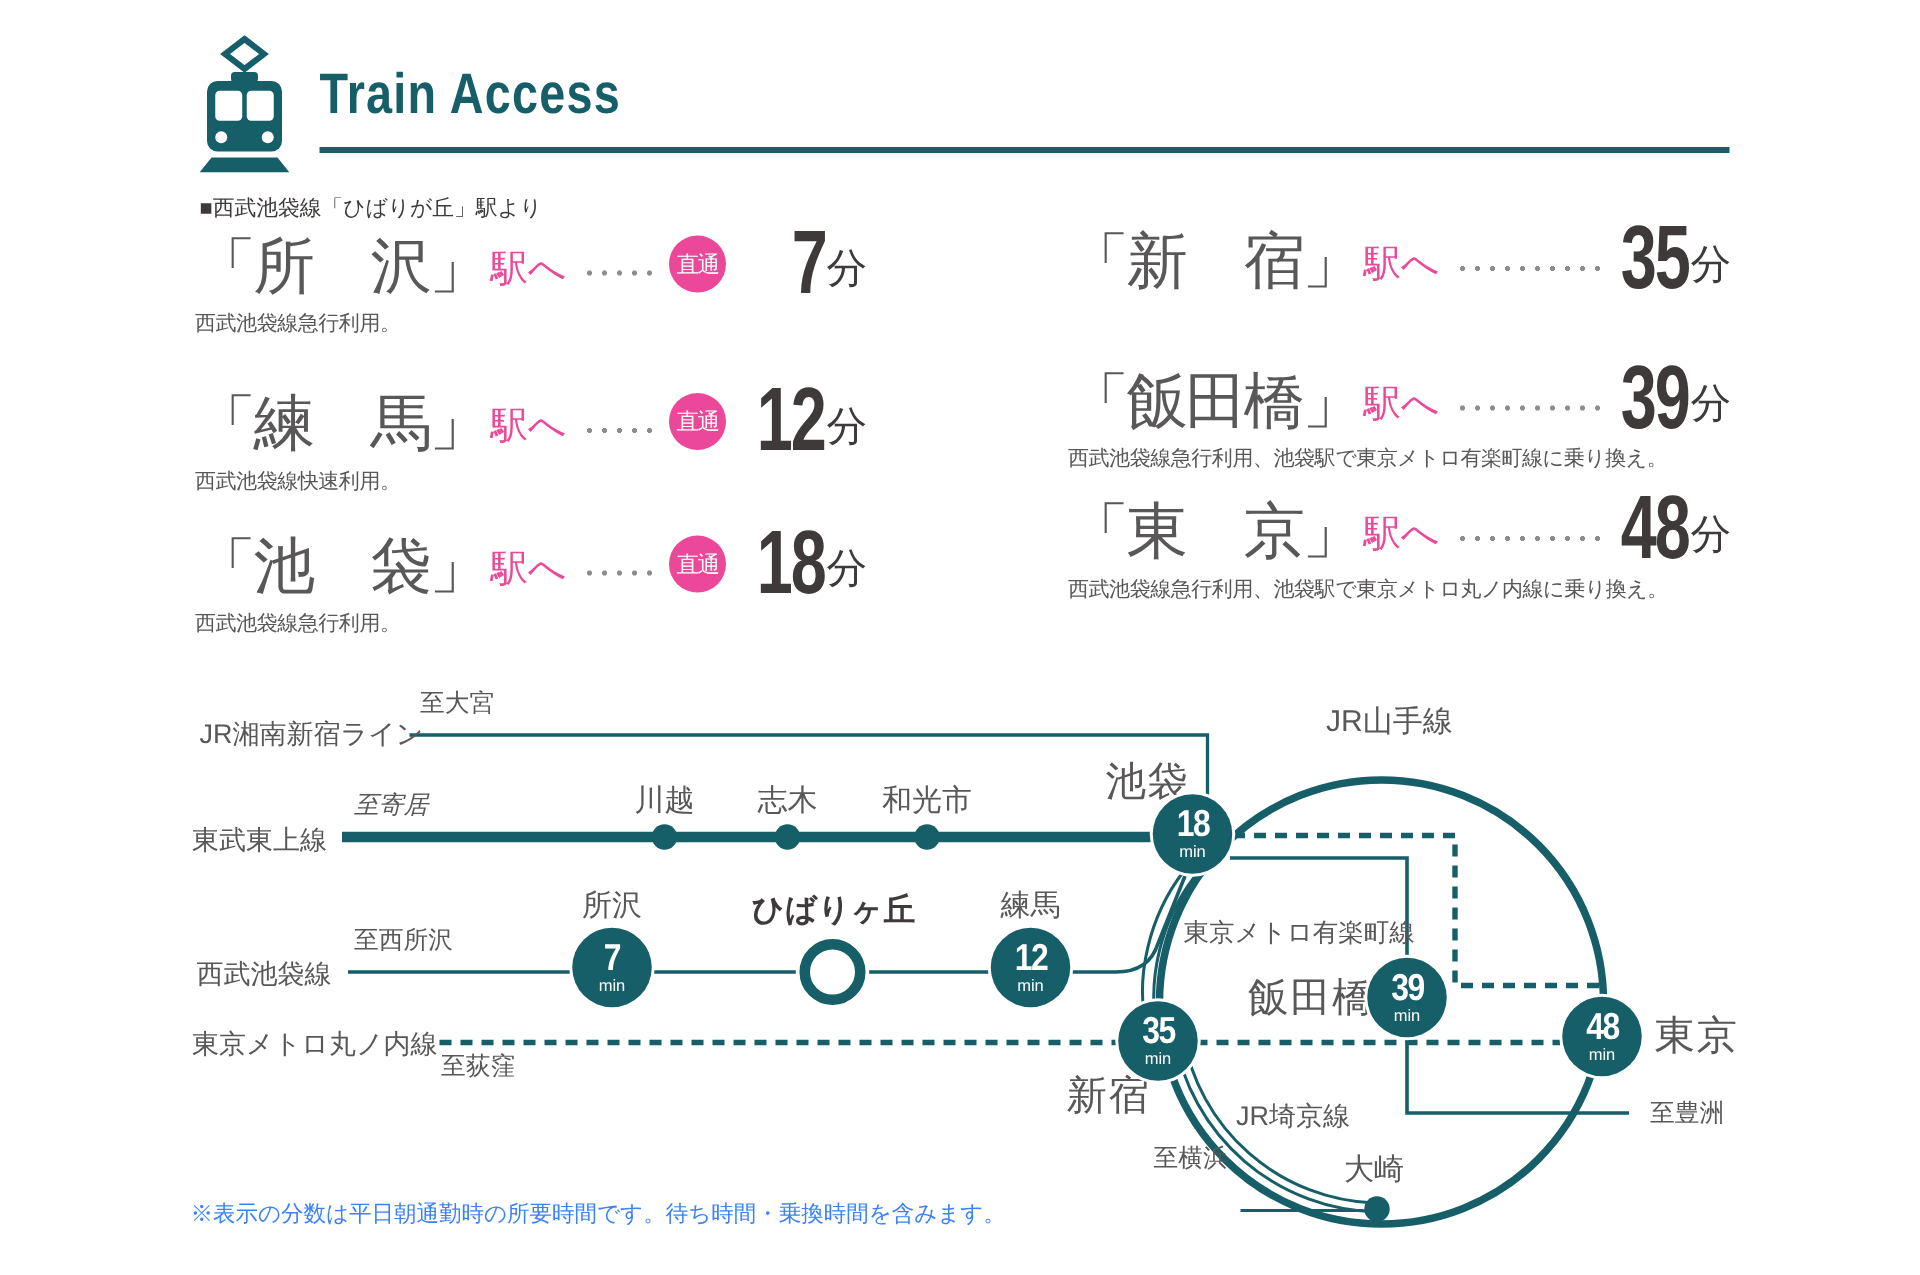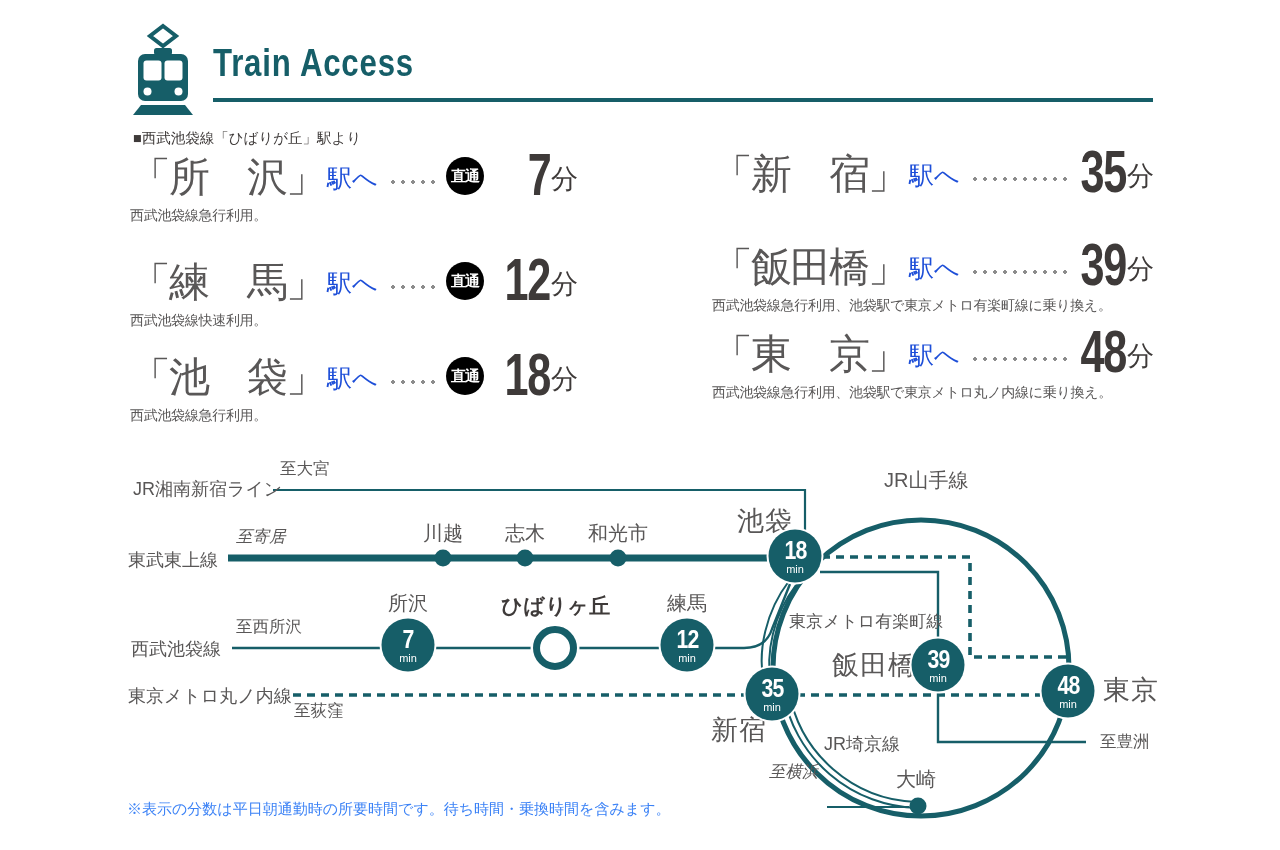--- a/index.html
+++ b/index.html
@@ -12,27 +12,27 @@
   .title-text { position:absolute; left:213px; top:42px; font-size:38px; font-weight:bold;
                 color:#165E68; transform:scaleX(.82); transform-origin:left center;
                 letter-spacing:1px; white-space:nowrap; }
   .title-rule { position:absolute; left:213px; top:98px; width:940px; height:4px; background:#165E68; }
   .subtitle   { position:absolute; left:133px; top:129px; font-size:14.5px; color:#3E3A39; }
 
   
   .route { position:absolute; }
   .route-main { display:flex; align-items:flex-end; }
   .route-station { font-size:41px; color:#595757; line-height:1.05; white-space:nowrap; letter-spacing:-2px; }
-  .route-suffix  { font-size:25px; color:#1d4ed8; padding-bottom:4px; margin-left:2px; white-space:nowrap; }
+  .route-suffix  { font-size:25px; color:#ec4899; padding-bottom:4px; margin-left:2px; white-space:nowrap; }
   .leader { flex:1; height:10px; margin:0 8px 12px 10px;
             background-image:radial-gradient(circle, #8c8c8c 1.6px, rgba(0,0,0,0) 1.9px);
             background-size:10px 10px; background-repeat:repeat-x; background-position:left center; }
-  .badge { width:38px; height:38px; border-radius:50%; background:#000000; color:#fff;
+  .badge { width:38px; height:38px; border-radius:50%; background:#ec4899; color:#fff;
            font-size:15px; display:flex; align-items:center; justify-content:center;
-           margin:0 4px 4px 0; flex:0 0 auto; letter-spacing:-1px;font-weight:bold; }
+           margin:0 4px 4px 0; flex:0 0 auto; letter-spacing:-1px; }
   .route-time { display:flex; align-items:flex-end; justify-content:flex-end; flex:0 0 auto; }
   .t-left  .route-time { width:90px; }
   .t-right .route-time { width:74px; }
   .num  { font-size:60px; font-weight:bold; color:#3E3A39; line-height:.82;
           transform:scaleX(.72); transform-origin:right bottom; letter-spacing:-2px; }
   .unit { font-size:27px; color:#3E3A39; padding-bottom:2px; margin-left:1px; }
   .route-desc { font-size:14px; color:#595757; margin-top:8px; letter-spacing:-0.3px; }
 
   
   svg.rails { position:absolute; left:0; top:0; z-index:1; }
@@ -196,21 +196,21 @@
 <span class="dlabel lab-sta ctr" style="left:687px; top:590px;">練馬</span>
 
 <span class="dlabel lab-row" style="left:128px; top:684px;">東京メトロ丸ノ内線</span>
 <span class="dlabel lab-term" style="left:294px; top:700px;">至荻窪</span>
 
 <span class="dlabel" style="left:789px; top:610px; font-size:17px;">東京メトロ有楽町線</span>
 <span class="dlabel lab-big" style="left:832px; top:647px;">飯田橋</span>
 <span class="dlabel lab-big" style="left:711px; top:712px;">新宿</span>
 <span class="dlabel lab-row" style="left:824px; top:732px;text-align:right;">JR埼京線</span>
 <span class="dlabel lab-sta" style="left:896px; top:766px;">大崎</span>
-<span class="dlabel lab-term" style="left:769px; top:761px;font-style:italic;">至横浜</span>
+<span class="dlabel lab-term" style="left:769px; top:761px;">至横浜</span>
 <span class="dlabel lab-term" style="left:1100px; top:731px;">至豊洲</span>
 <span class="dlabel lab-big" style="left:1103px; top:672px;">東京</span>
 
 <div class="node" style="left:408px; top:645px;">
   <span class="node-num">7</span>
   <span class="node-unit">min</span>
 </div>
 <div class="ring" style="left:555px; top:648px;"></div>
 <div class="node" style="left:687px; top:645px;">
   <span class="node-num">12</span>

